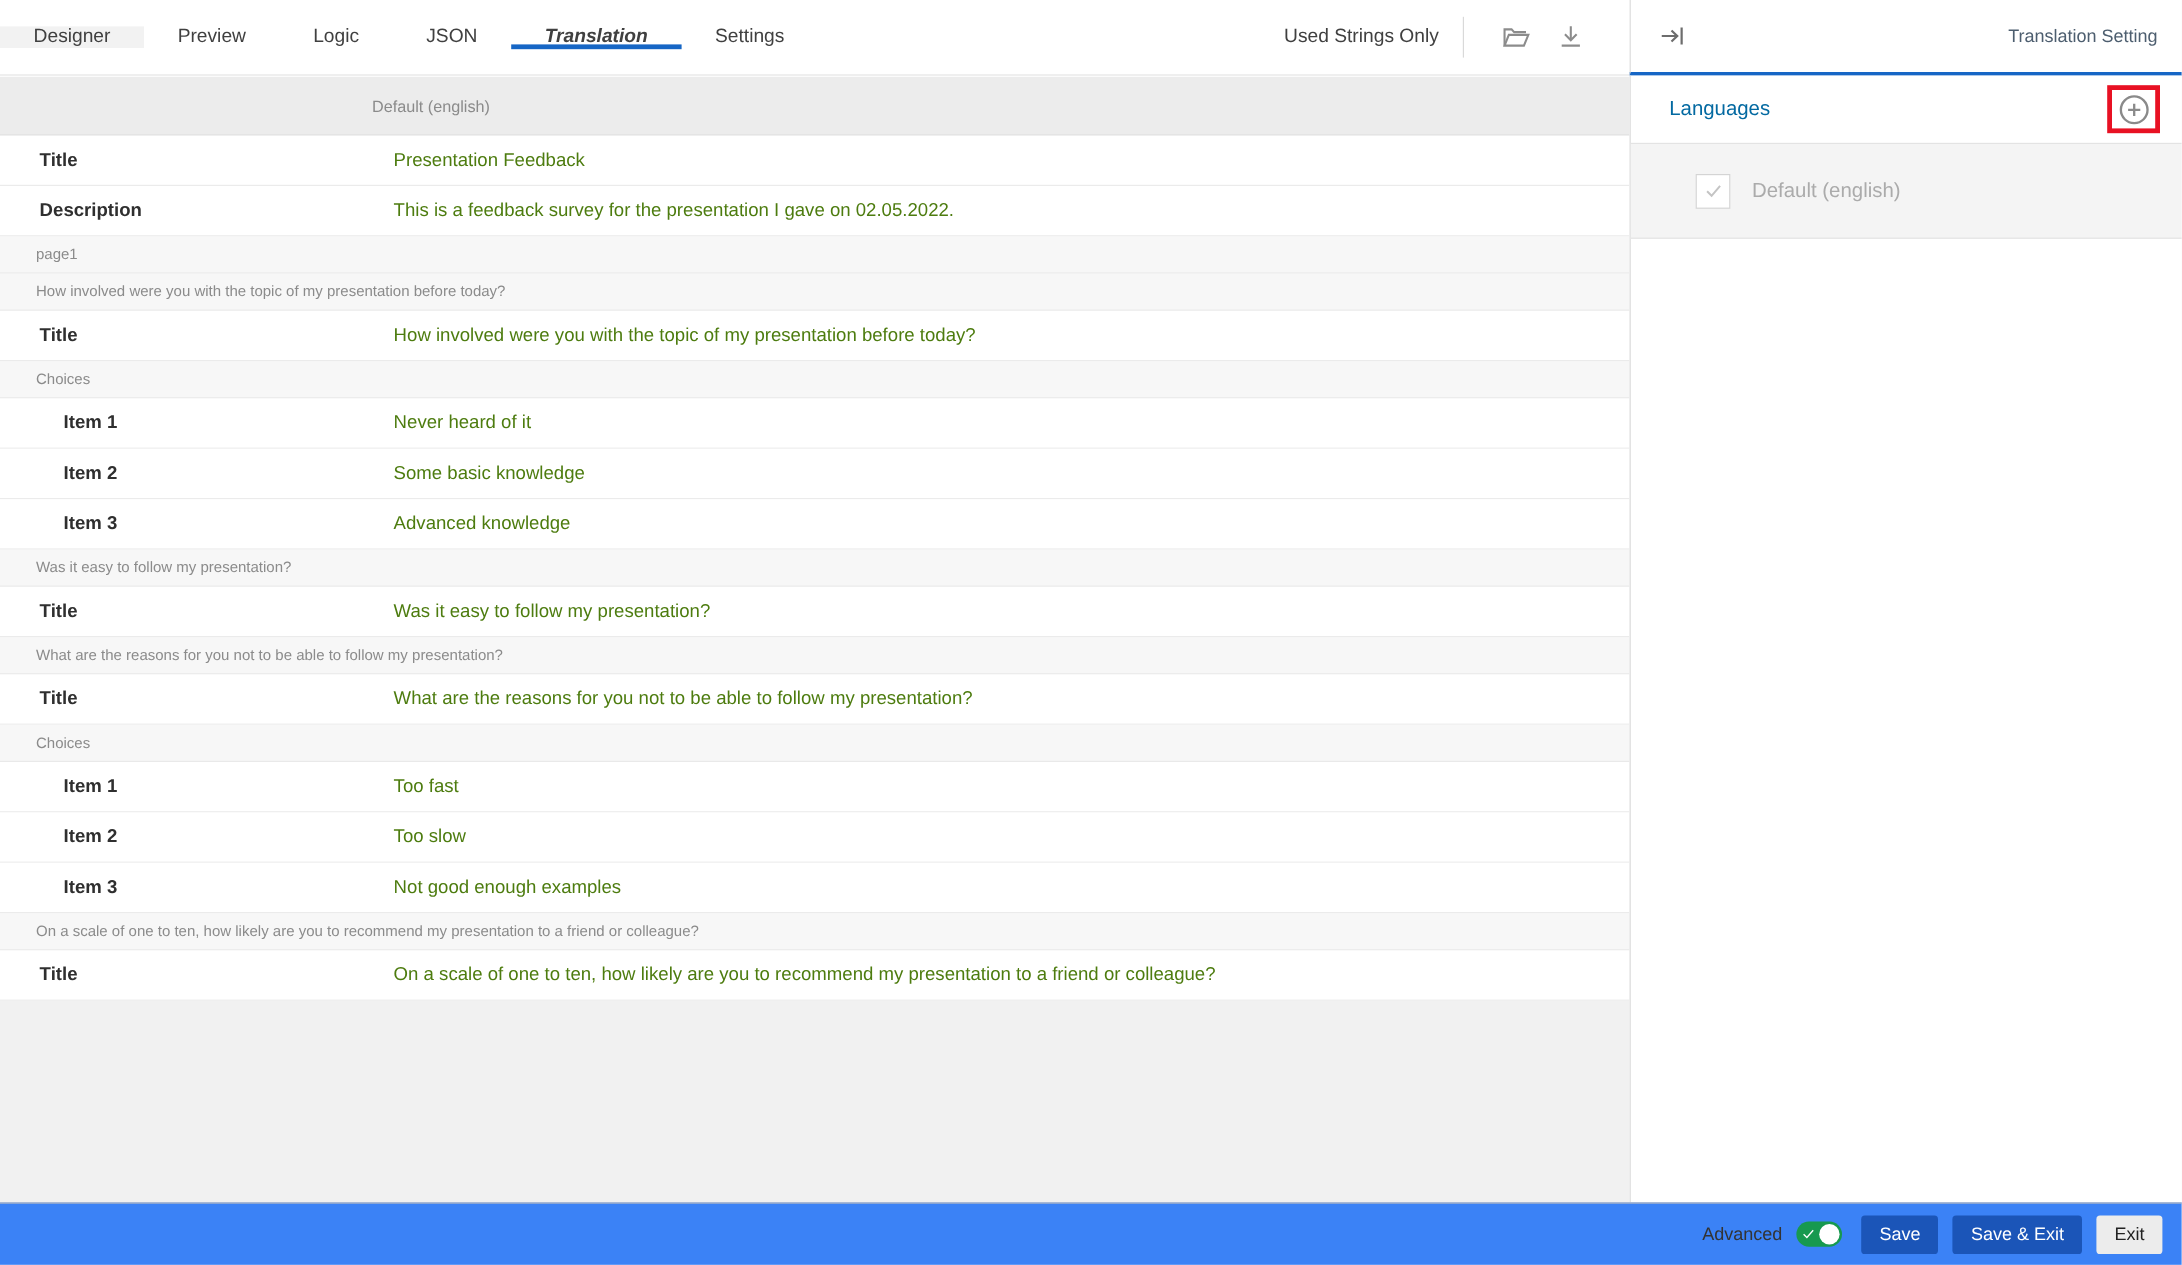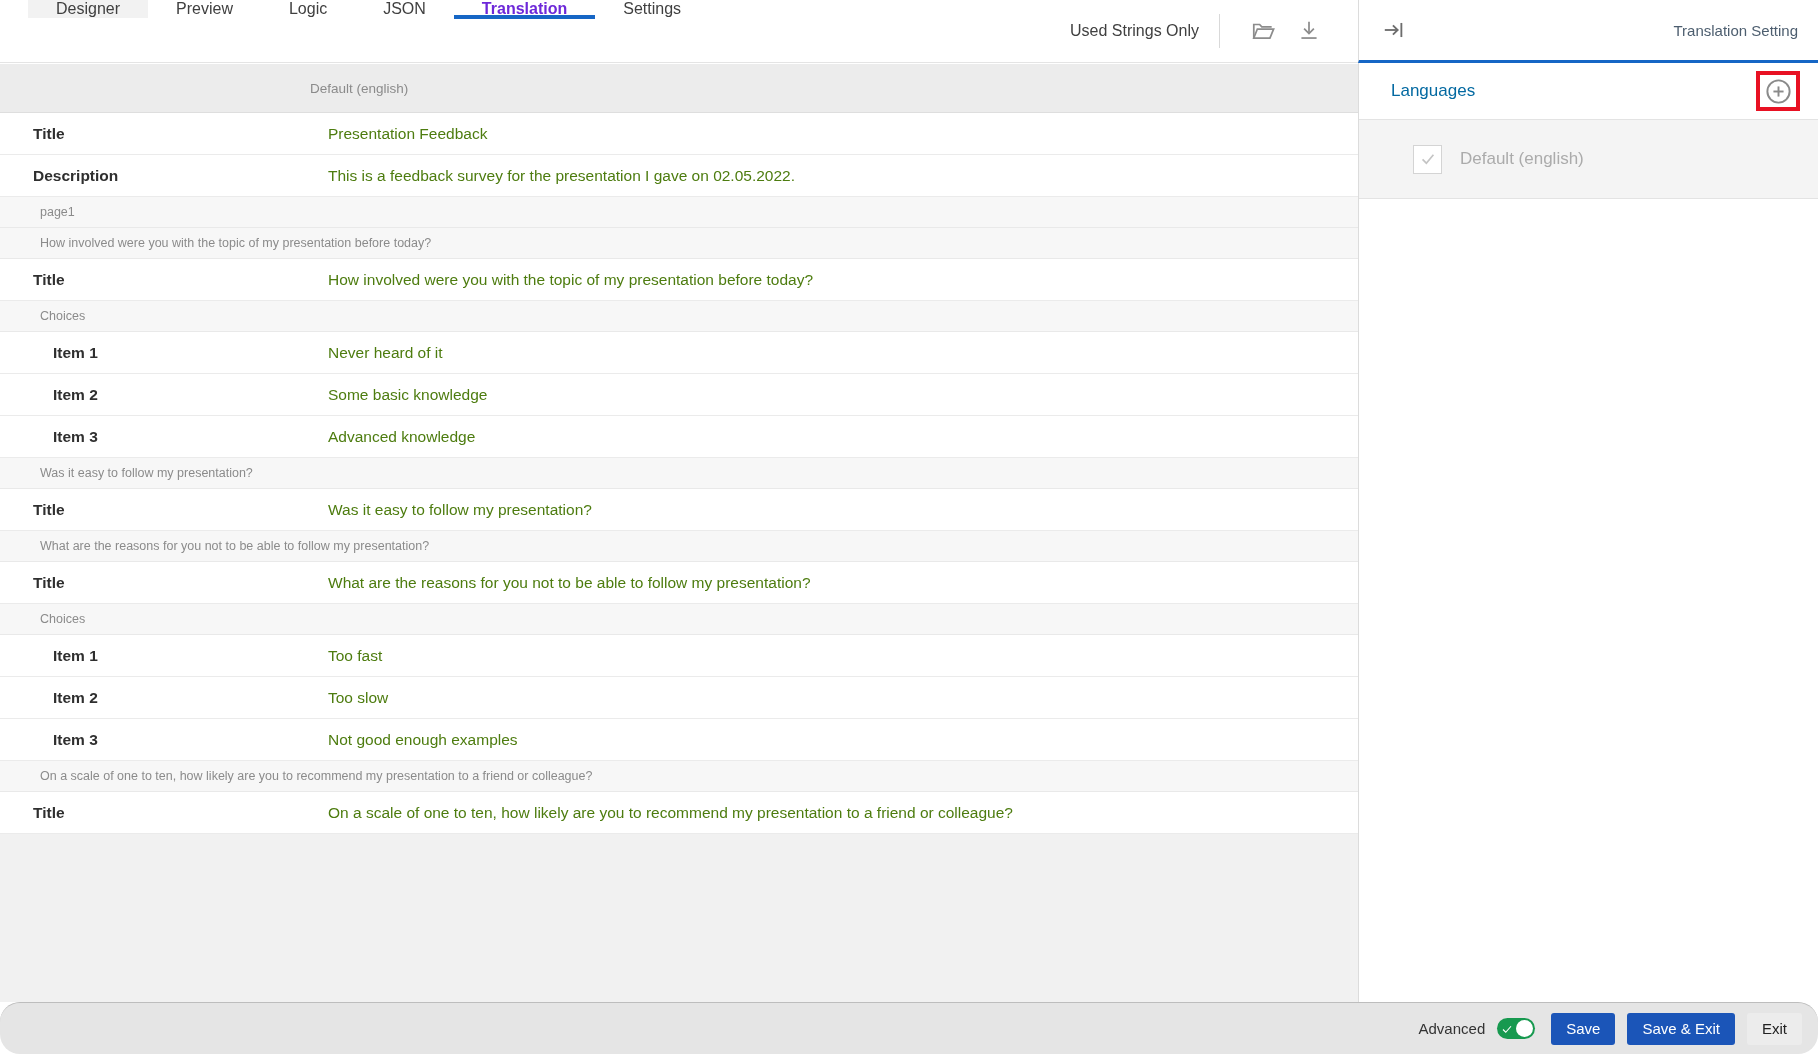--- a/index.html
+++ b/index.html
@@ -8,27 +8,27 @@
     width:1818px; height:1054px; position:relative; overflow:hidden;
     background:#ffffff; font-family:"Liberation Sans", sans-serif; color:#333;
   }
 
   
   .topbar {
     position:absolute; top:0; left:0; width:1358px; height:63px;
     background:#fff; border-bottom:1px solid #e4e4e4;
     display:flex; align-items:stretch;
   }
-  .tabs { display:flex; align-items:flex-start;padding-left:28px; }
+  .tabs { display:flex; align-items:center; }
   .tab {
     padding:0 28px; display:flex; align-items:center;
     font-size:16px; color:#404040; cursor:pointer; position:relative; white-space:nowrap;
   }
   .tab.shaded { background:#f2f2f2; }
-  .tab.active { font-weight:bold; color:#6d28d9; }
+  .tab.active { font-weight:bold; color:#404040;font-style:italic; }
   .tab.active::after {
     content:""; position:absolute; left:0; right:0; bottom:-1px; height:4px;
     background:var(--accent, #1666c5);
   }
   .topbar-right { margin-left:auto; display:flex; align-items:center; padding-right:26px; }
   .used-strings { font-size:16px; color:#404040; white-space:nowrap; cursor:pointer; }
   .vdivider { width:1px; height:34px; background:#d9d9d9; margin:0 20px; }
   .icon-btn {
     width:34px; height:34px; display:flex; align-items:center; justify-content:center;
     cursor:pointer; margin:0 6px;
@@ -55,21 +55,21 @@
   .trow.header .value { font-size:13.5px; color:#8b8b8b; }
   .trow.data { height:42px; background:#ffffff; border-bottom:1px solid #ebebeb;gap:18px; }
   .trow .label {
     width:310px; flex:0 0 310px; padding-left:33px;
     font-weight:bold; font-size:15.5px; color:#2f2f2f;
   }
   .trow.indent .label { padding-left:53px; }
   .trow .value { font-size:15.5px; color:#4d7c0f; }
   .trow.section {
     height:31px; background:#f7f7f7; border-bottom:1px solid #e9e9e9;
-    padding-left:40px; font-size:12.5px; color:#8b8b8b;
+    padding-left:30px; font-size:12.5px; color:#8b8b8b;
   }
 
   
   .side {
     position:absolute; top:63px; left:1358px; right:0; bottom:52px;
     background:#fff; border-left:1px solid #dcdcdc;
   }
   .lang-row {
     height:57px; border-bottom:1px solid #e3e3e3;
     display:flex; align-items:center; padding:0 18px 0 32px;
@@ -88,23 +88,23 @@
   .checkbox {
     width:29px; height:29px; background:#fff; border:1px solid #d4d4d4;
     display:flex; align-items:center; justify-content:center;
   }
   .checkbox svg { stroke:#c4c4c4; fill:none; stroke-width:2; }
   .default-label { margin-left:18px; font-size:17px; color:#ababab; }
 
   
   .footer {
     position:absolute; left:0; right:0; bottom:0; height:52px;
-    background:#e5e5e5; border-top:1px solid #bdbdbd;
+    background:#3b82f6; border-top:1px solid #bdbdbd;
     display:flex; align-items:center; justify-content:flex-end;
-    padding-right:16px; gap:12px;border-radius:20px;
+    padding-right:16px; gap:12px;
   }
   .advanced-label { font-size:15px; color:#333; }
   .toggle {
     width:38px; height:21px; border-radius:11px; background:var(--green, #17994f);
     position:relative; cursor:pointer; flex:0 0 auto; margin-right:4px;
   }
   .toggle .knob {
     position:absolute; top:2px; right:2px; width:17px; height:17px;
     border-radius:50%; background:#fff;
   }

